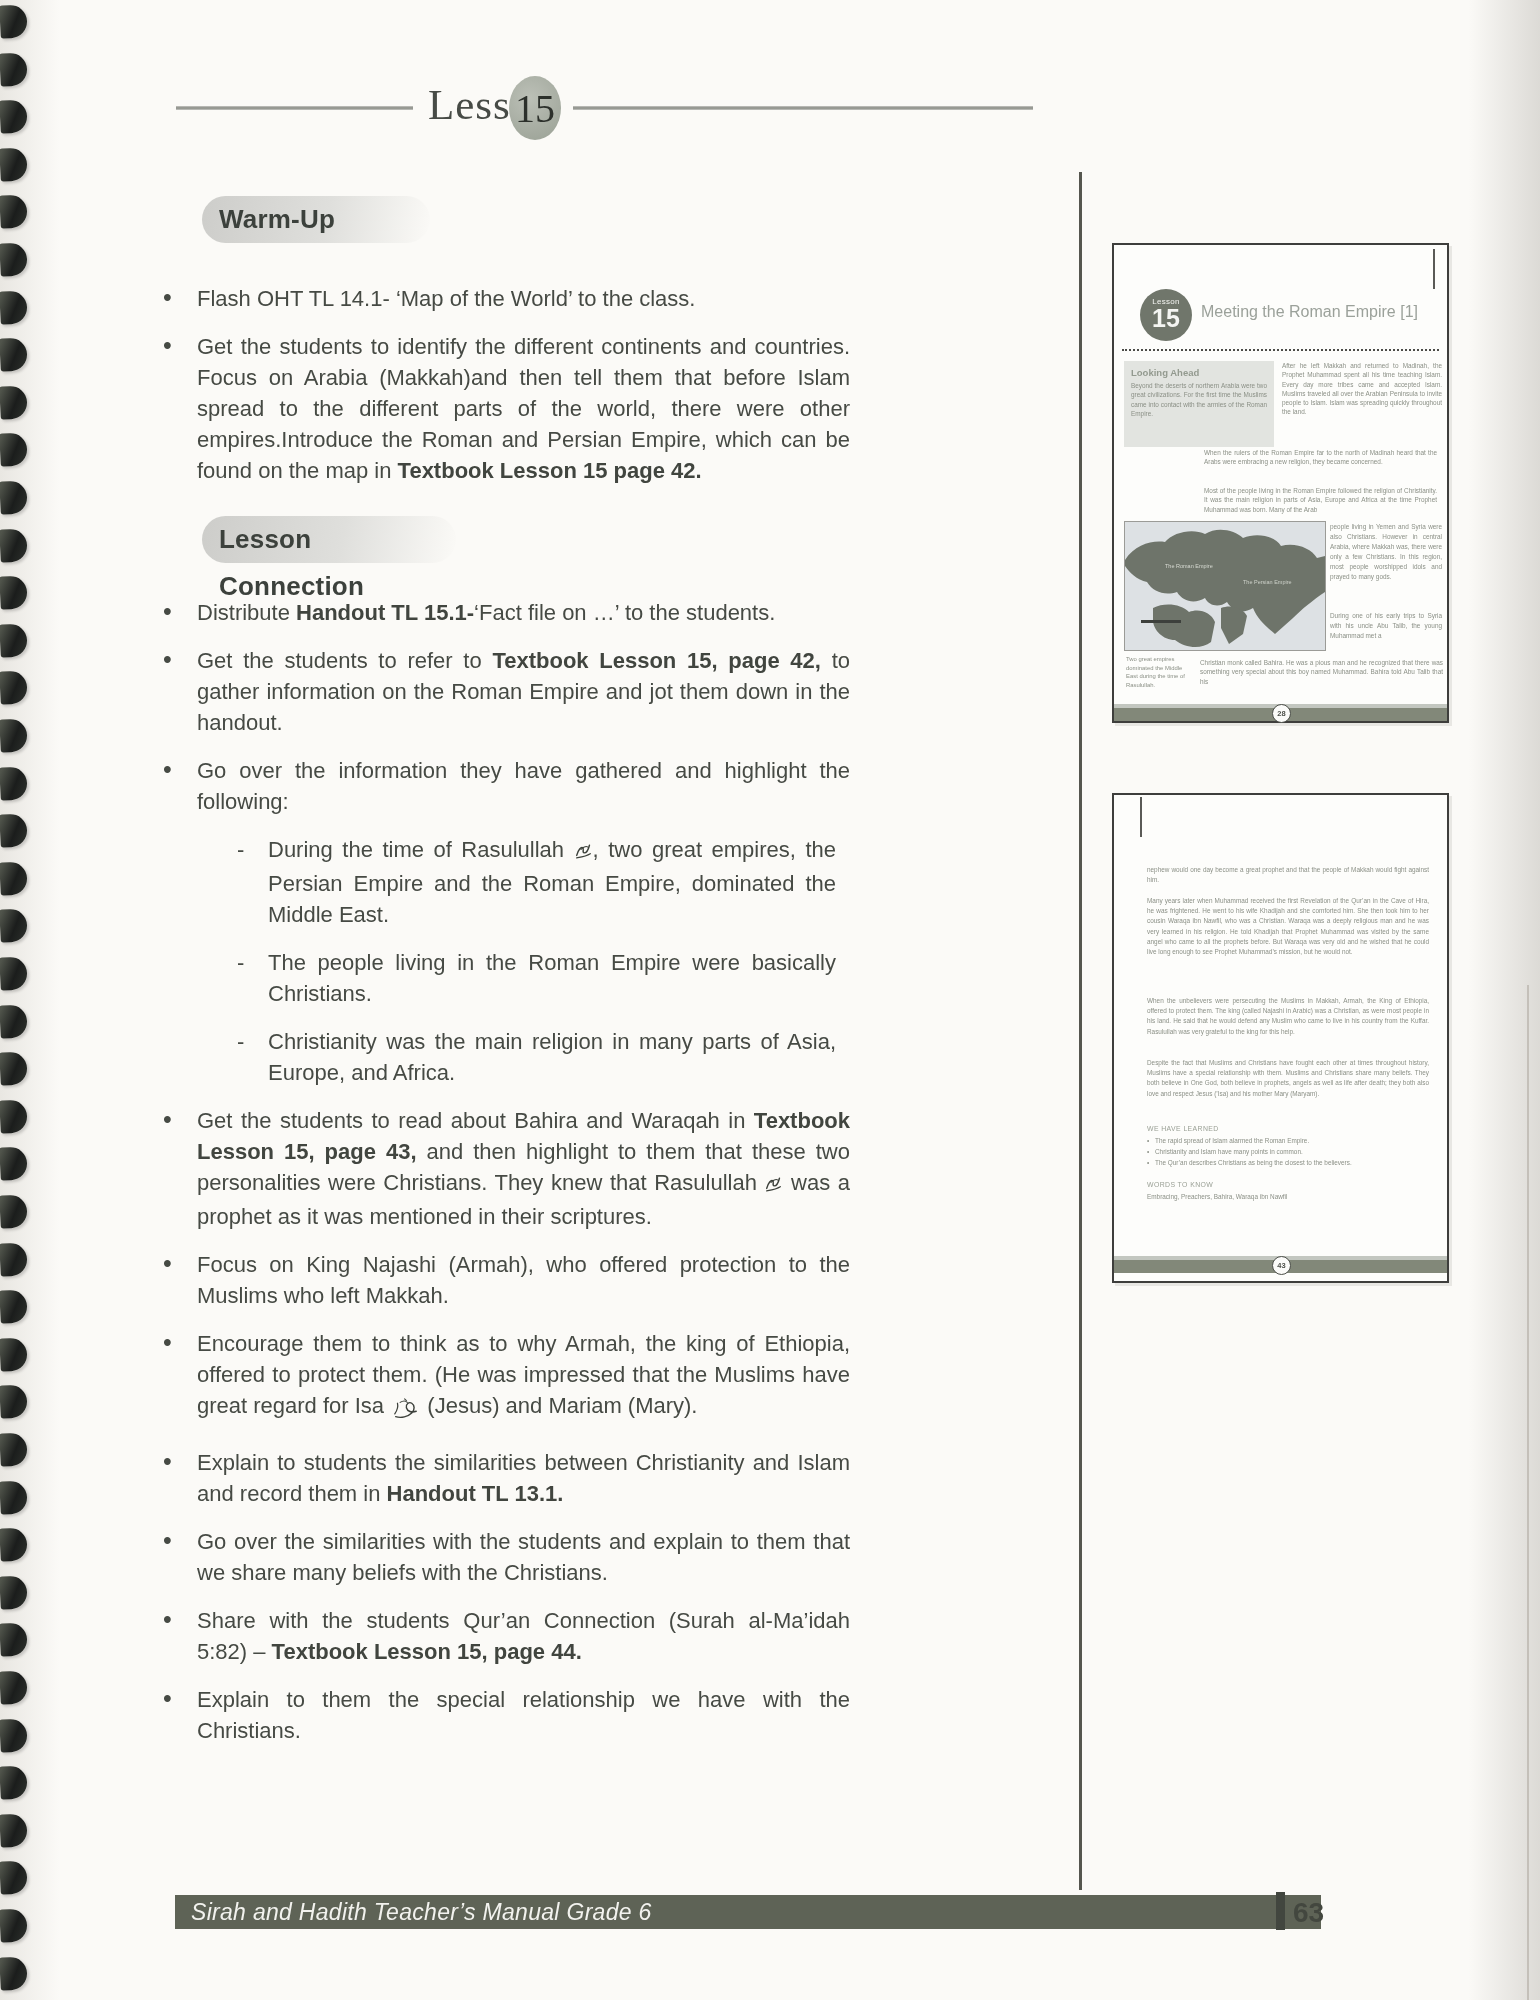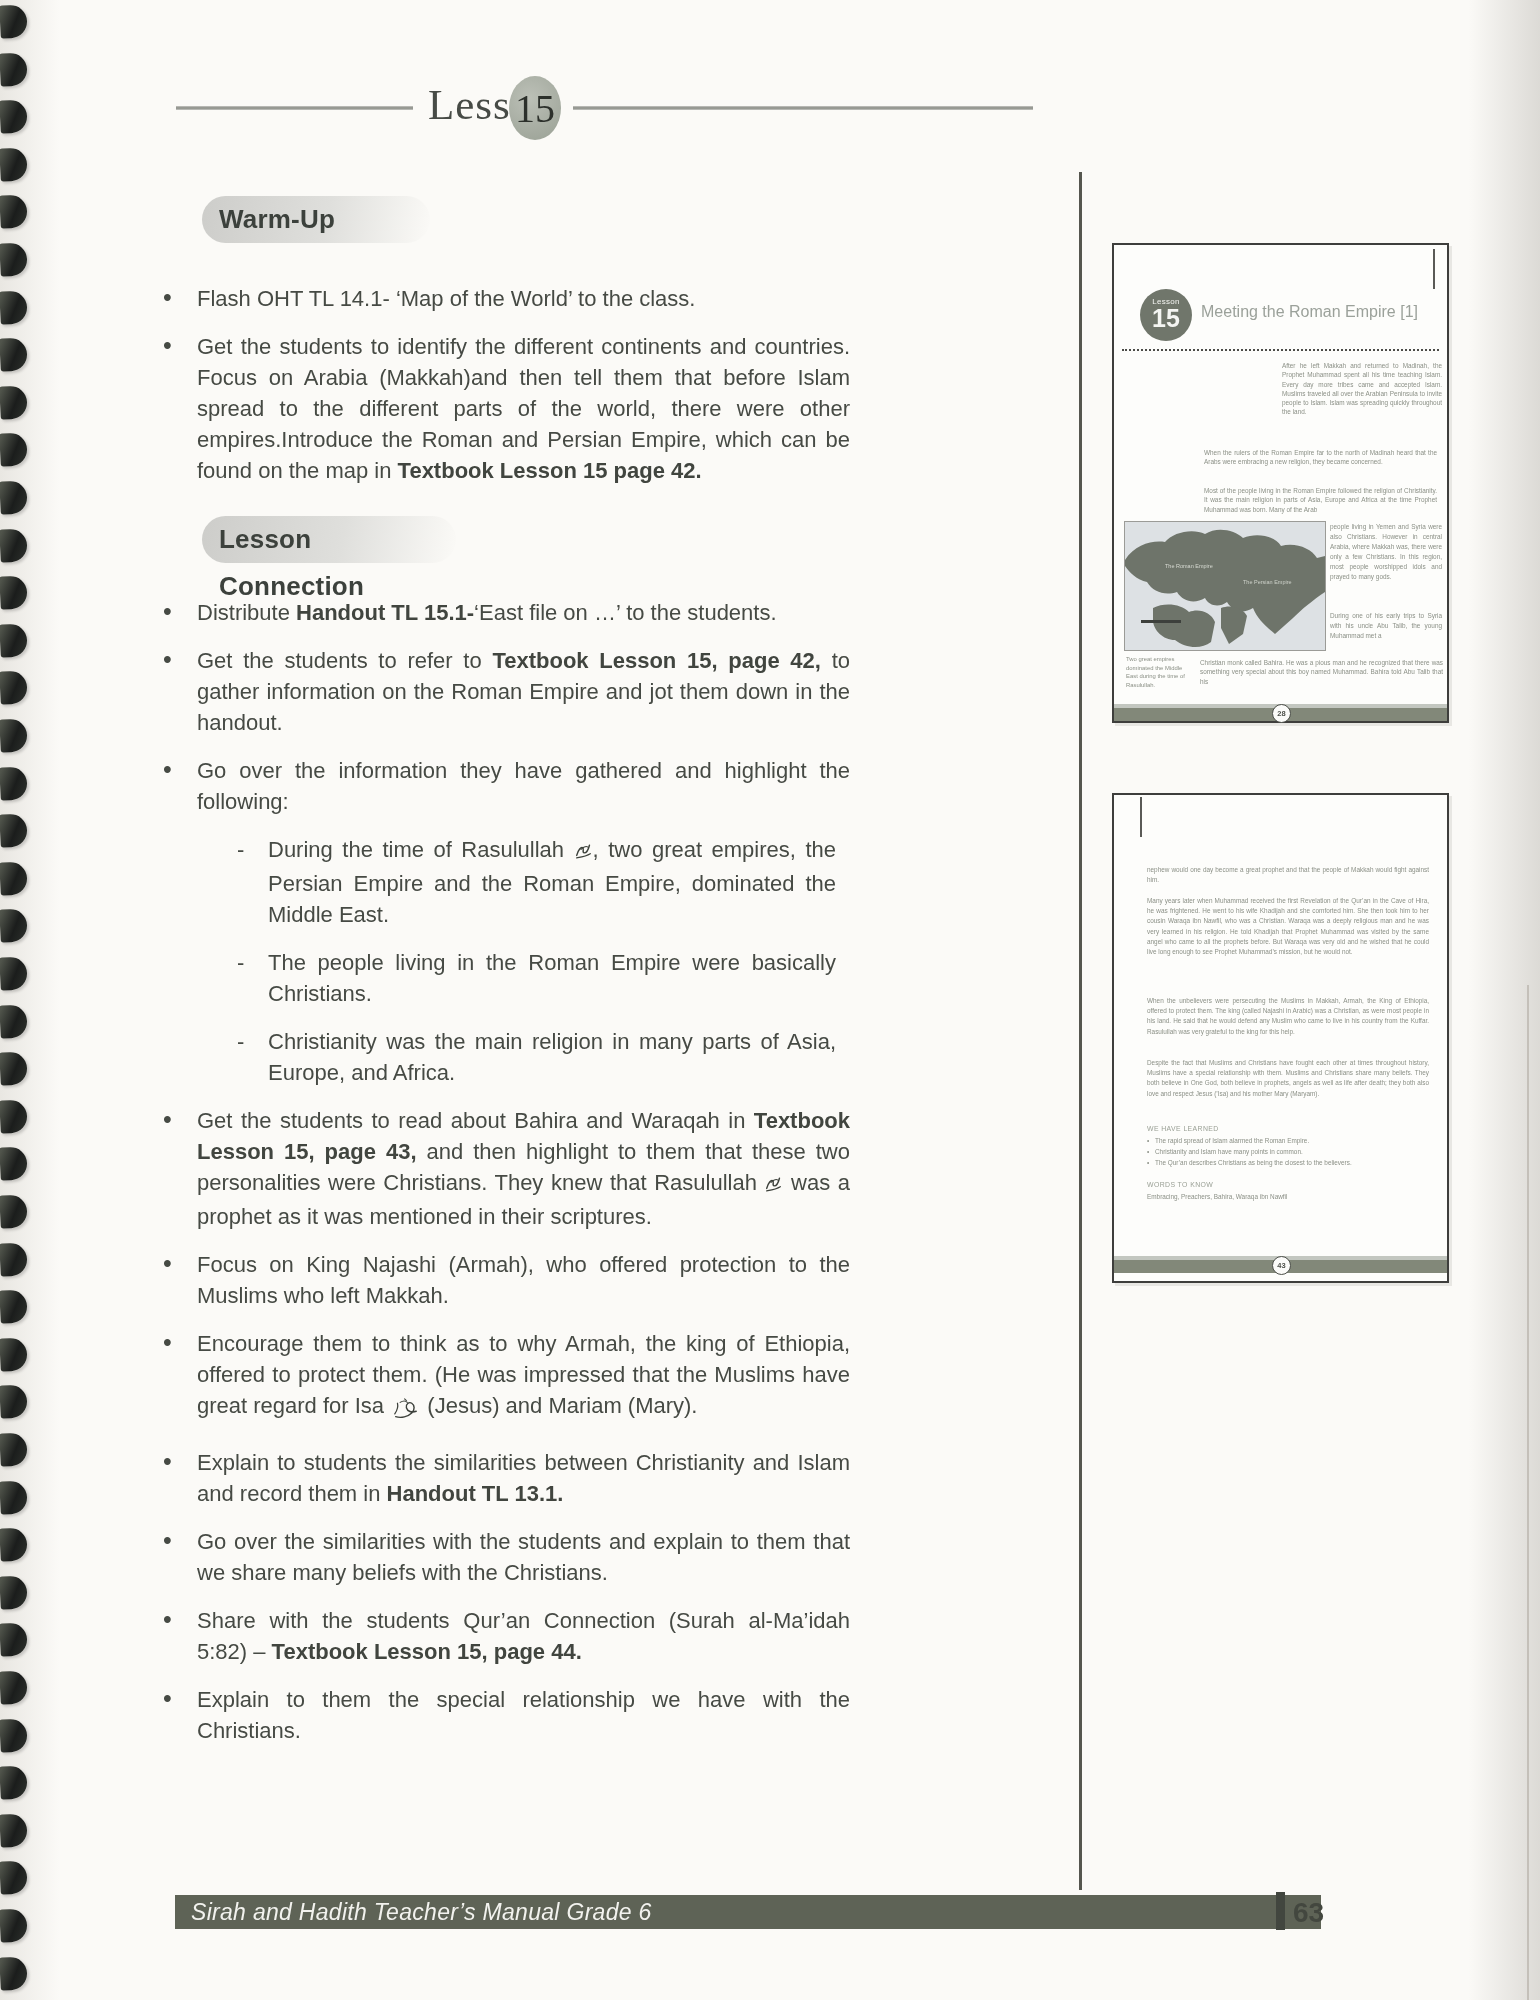--- a/index.html
+++ b/index.html
@@ -145,21 +145,21 @@
   <div id="warmup-pill" class="pill">
     <span class="pill-label">Warm-Up</span>
   </div>
 
   <div id="flow">
       <div class="bullet"><span>Flash OHT TL 14.1- ‘Map of the World’ to the class.</span></div>
       <div class="bullet"><span>Get the students to identify the different continents and countries. Focus on Arabia (Makkah)and then tell them that before Islam spread to the different parts of the world, there were other empires.Introduce the Roman and Persian Empire, which can be found on the map in </span><span class="seg-b">Textbook Lesson 15 page 42.</span></div>
       <div class="flow-header pill">
         <span class="pill-label">Lesson Connection</span>
       </div>
-      <div class="bullet"><span>Distribute </span><span class="seg-b">Handout TL 15.1-</span><span>‘East file on …’ to the students.</span></div>
+      <div class="bullet"><span>Distribute </span><span class="seg-b">Handout TL 15.1-</span><span>‘Fact file on …’ to the students.</span></div>
       <div class="bullet"><span>Get the students to refer to </span><span class="seg-b">Textbook Lesson 15, page 42,</span><span> to gather information on the Roman Empire and jot them down in the handout.</span></div>
       <div class="bullet"><span>Go over the information they have gathered and highlight the following:</span></div>
       <div class="sub"><span>During the time of Rasulullah </span><span class="cal-icon"><svg width="17" height="16" viewBox="0 0 20 18">
             <g fill="none" stroke="#3c403a" stroke-linecap="round">
               <path d="M2 13c2-7 5-10 7-9s-1 6 2 6 5-5 6-9" stroke-width="1.7"></path>
               <path d="M2 16c5-1 11-2 16-5" stroke-width="1.5"></path>
               <path d="M7 6c2-3 6-4 8-3" stroke-width="1.3"></path>
             </g>
           </svg></span><span>, two great empires, the Persian Empire and the Roman Empire, dominated the Middle East.</span></div>
       <div class="sub"><span>The people living in the Roman Empire were basically Christians.</span></div>
@@ -189,20 +189,24 @@
   <div id="v-rule"></div>
 
   <div id="thumb42" class="thumb">
     <div class="tick" style="left:319px;top:4px;height:40px;"></div>
     <div id="badge42">
       <span class="badge-word">Lesson</span>
       <span class="badge-num">15</span>
     </div>
     <div id="thumb42-title">Meeting the Roman Empire [1]</div>
     <div id="dotted42"></div>
+    <div id="la-box">
+      <div id="la-title">Looking Ahead</div>
+      <div id="la-body">Beyond the deserts of northern Arabia were two great civilizations. For the first time the Muslims came into contact with the armies of the Roman Empire.</div>
+    </div>
     <div class="tiny" style="left:168px;top:116px;width:160px;">After he left Makkah and returned to Madinah, the Prophet Muhammad spent all his time teaching Islam. Every day more tribes came and accepted Islam. Muslims traveled all over the Arabian Peninsula to invite people to Islam. Islam was spreading quickly throughout the land.</div>
     <div class="tiny" style="left:90px;top:203px;width:233px;">When the rulers of the Roman Empire far to the north of Madinah heard that the Arabs were embracing a new religion, they became concerned.</div>
     <div class="tiny" style="left:90px;top:241px;width:233px;">Most of the people living in the Roman Empire followed the religion of Christianity. It was the main religion in parts of Asia, Europe and Africa at the time Prophet Muhammad was born. Many of the Arab</div>
     <div class="tiny" style="left:216px;top:277px;width:112px;line-height:10px;">people living in Yemen and Syria were also Christians. However in central Arabia, where Makkah was, there were only a few Christians. In this region, most people worshipped idols and prayed to many gods.</div>
     <div class="tiny" style="left:216px;top:366px;width:112px;line-height:10px;">During one of his early trips to Syria with his uncle Abu Talib, the young Muhammad met a</div>
     <div class="map-border">
       <svg width="200" height="128" viewBox="0 0 200 128">
         <rect x="0" y="0" width="200" height="128" fill="#dde1e4"></rect>
         <path d="M0 38 C10 22 28 18 40 20 C48 10 68 6 80 12 C92 4 110 8 118 16 C132 10 150 14 156 24 C170 20 186 26 192 36 L200 34 L200 70 C188 78 176 88 168 96 L150 112 C140 104 132 96 128 86 C118 92 108 90 102 80 C94 86 84 84 80 76 C70 82 58 80 52 70 C40 74 28 70 22 60 C12 58 4 50 0 44 Z" fill="#6e746a"></path>
         <path d="M28 86 C40 80 56 82 64 90 C74 86 86 90 90 100 L86 120 C76 128 60 126 50 118 C38 118 28 108 28 98 Z" fill="#6e746a"></path>

